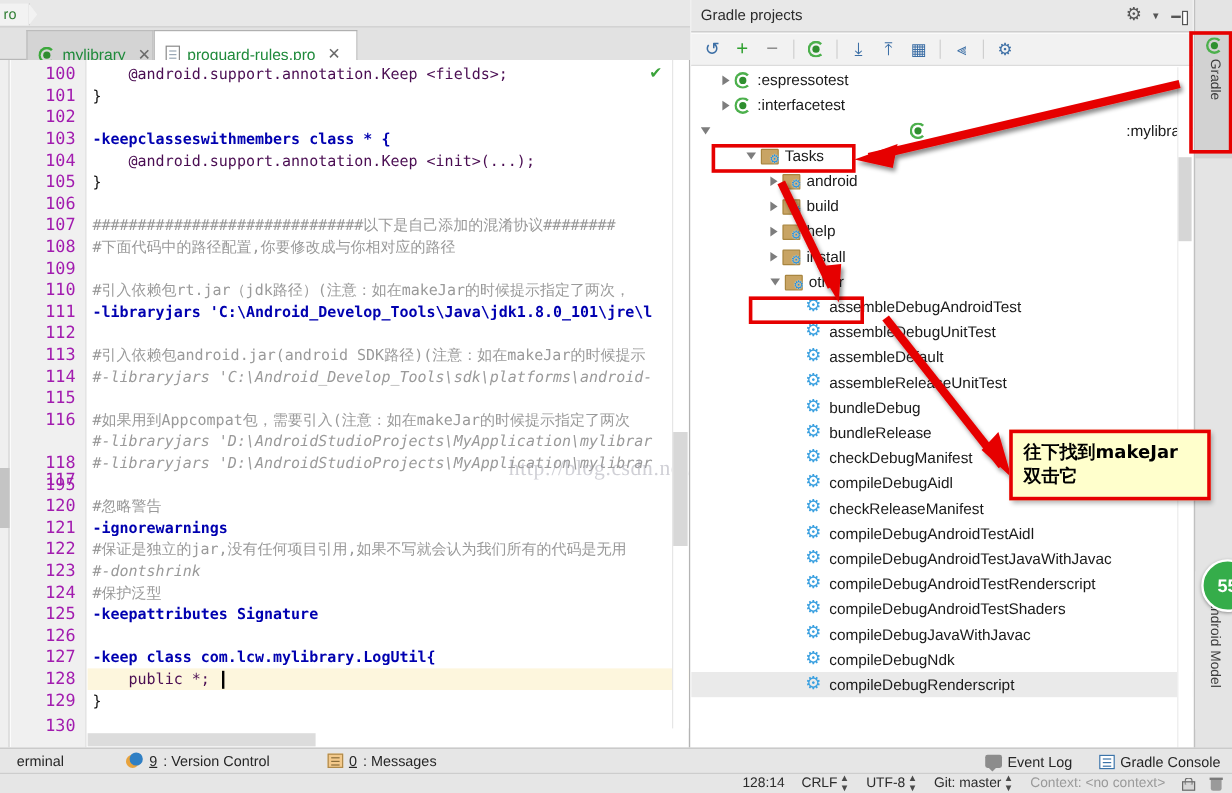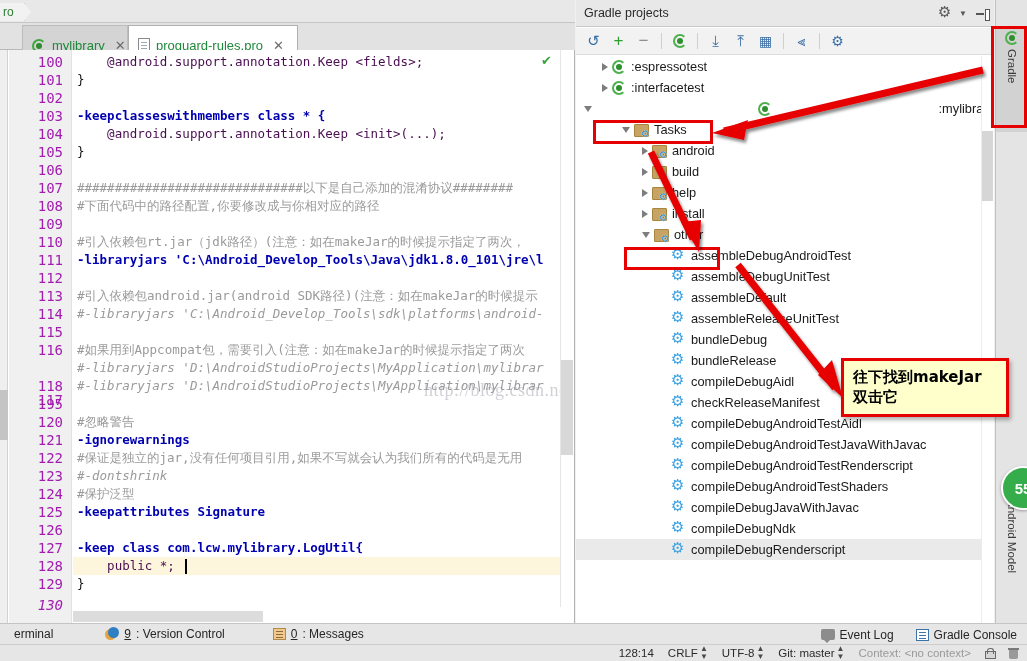--- a/index.html
+++ b/index.html
@@ -435,21 +435,21 @@
         <div class="ln" style="top: 363px;">120</div>
         <div class="ln" style="top: 381px;">121</div>
         <div class="ln" style="top: 399px;">122</div>
         <div class="ln" style="top: 417px;">123</div>
         <div class="ln" style="top: 435px;">124</div>
         <div class="ln" style="top: 453px;">125</div>
         <div class="ln" style="top: 471px;">126</div>
         <div class="ln" style="top: 489px;">127</div>
         <div class="ln" style="top: 507px;">128</div>
         <div class="ln" style="top: 525px;">129</div>
-        <div class="ln" style="top: 546px; font-style: italic;">130</div>
+        <div class="ln" style="top: 546px;">130</div>
       </div>
     <div class="hl-line" id="hl" style="top: 507px;"></div>
     <div id="code-lines">
         <div class="cl txt" style="top: 3px; left: 77px;">    @android.support.annotation.Keep &lt;fields&gt;;</div>
         <div class="cl plain" style="top: 21px; left: 77px;">}</div>
         <div class="cl plain" style="top: 39px; left: 77px;"></div>
         <div class="cl kw" style="top: 57px; left: 77px;">-keepclasseswithmembers class * {</div>
         <div class="cl txt" style="top: 75px; left: 77px;">    @android.support.annotation.Keep &lt;init&gt;(...);</div>
         <div class="cl plain" style="top: 93px; left: 77px;">}</div>
         <div class="cl plain" style="top: 111px; left: 77px;"></div>
@@ -588,20 +588,25 @@
           <span>bundleDebug</span>
         </div>
         <div class="trow" style="padding-left: 86px;">
           <span class="twist none"></span>
           <span class="ico-gear-task"></span>
           <span>bundleRelease</span>
         </div>
         <div class="trow" style="padding-left: 86px;">
           <span class="twist none"></span>
           <span class="ico-gear-task"></span>
+          <span>checkDebugManifest</span>
+        </div>
+        <div class="trow" style="padding-left: 86px;">
+          <span class="twist none"></span>
+          <span class="ico-gear-task"></span>
           <span>compileDebugAidl</span>
         </div>
         <div class="trow" style="padding-left: 86px;">
           <span class="twist none"></span>
           <span class="ico-gear-task"></span>
           <span>checkReleaseManifest</span>
         </div>
         <div class="trow" style="padding-left: 86px;">
           <span class="twist none"></span>
           <span class="ico-gear-task"></span>

